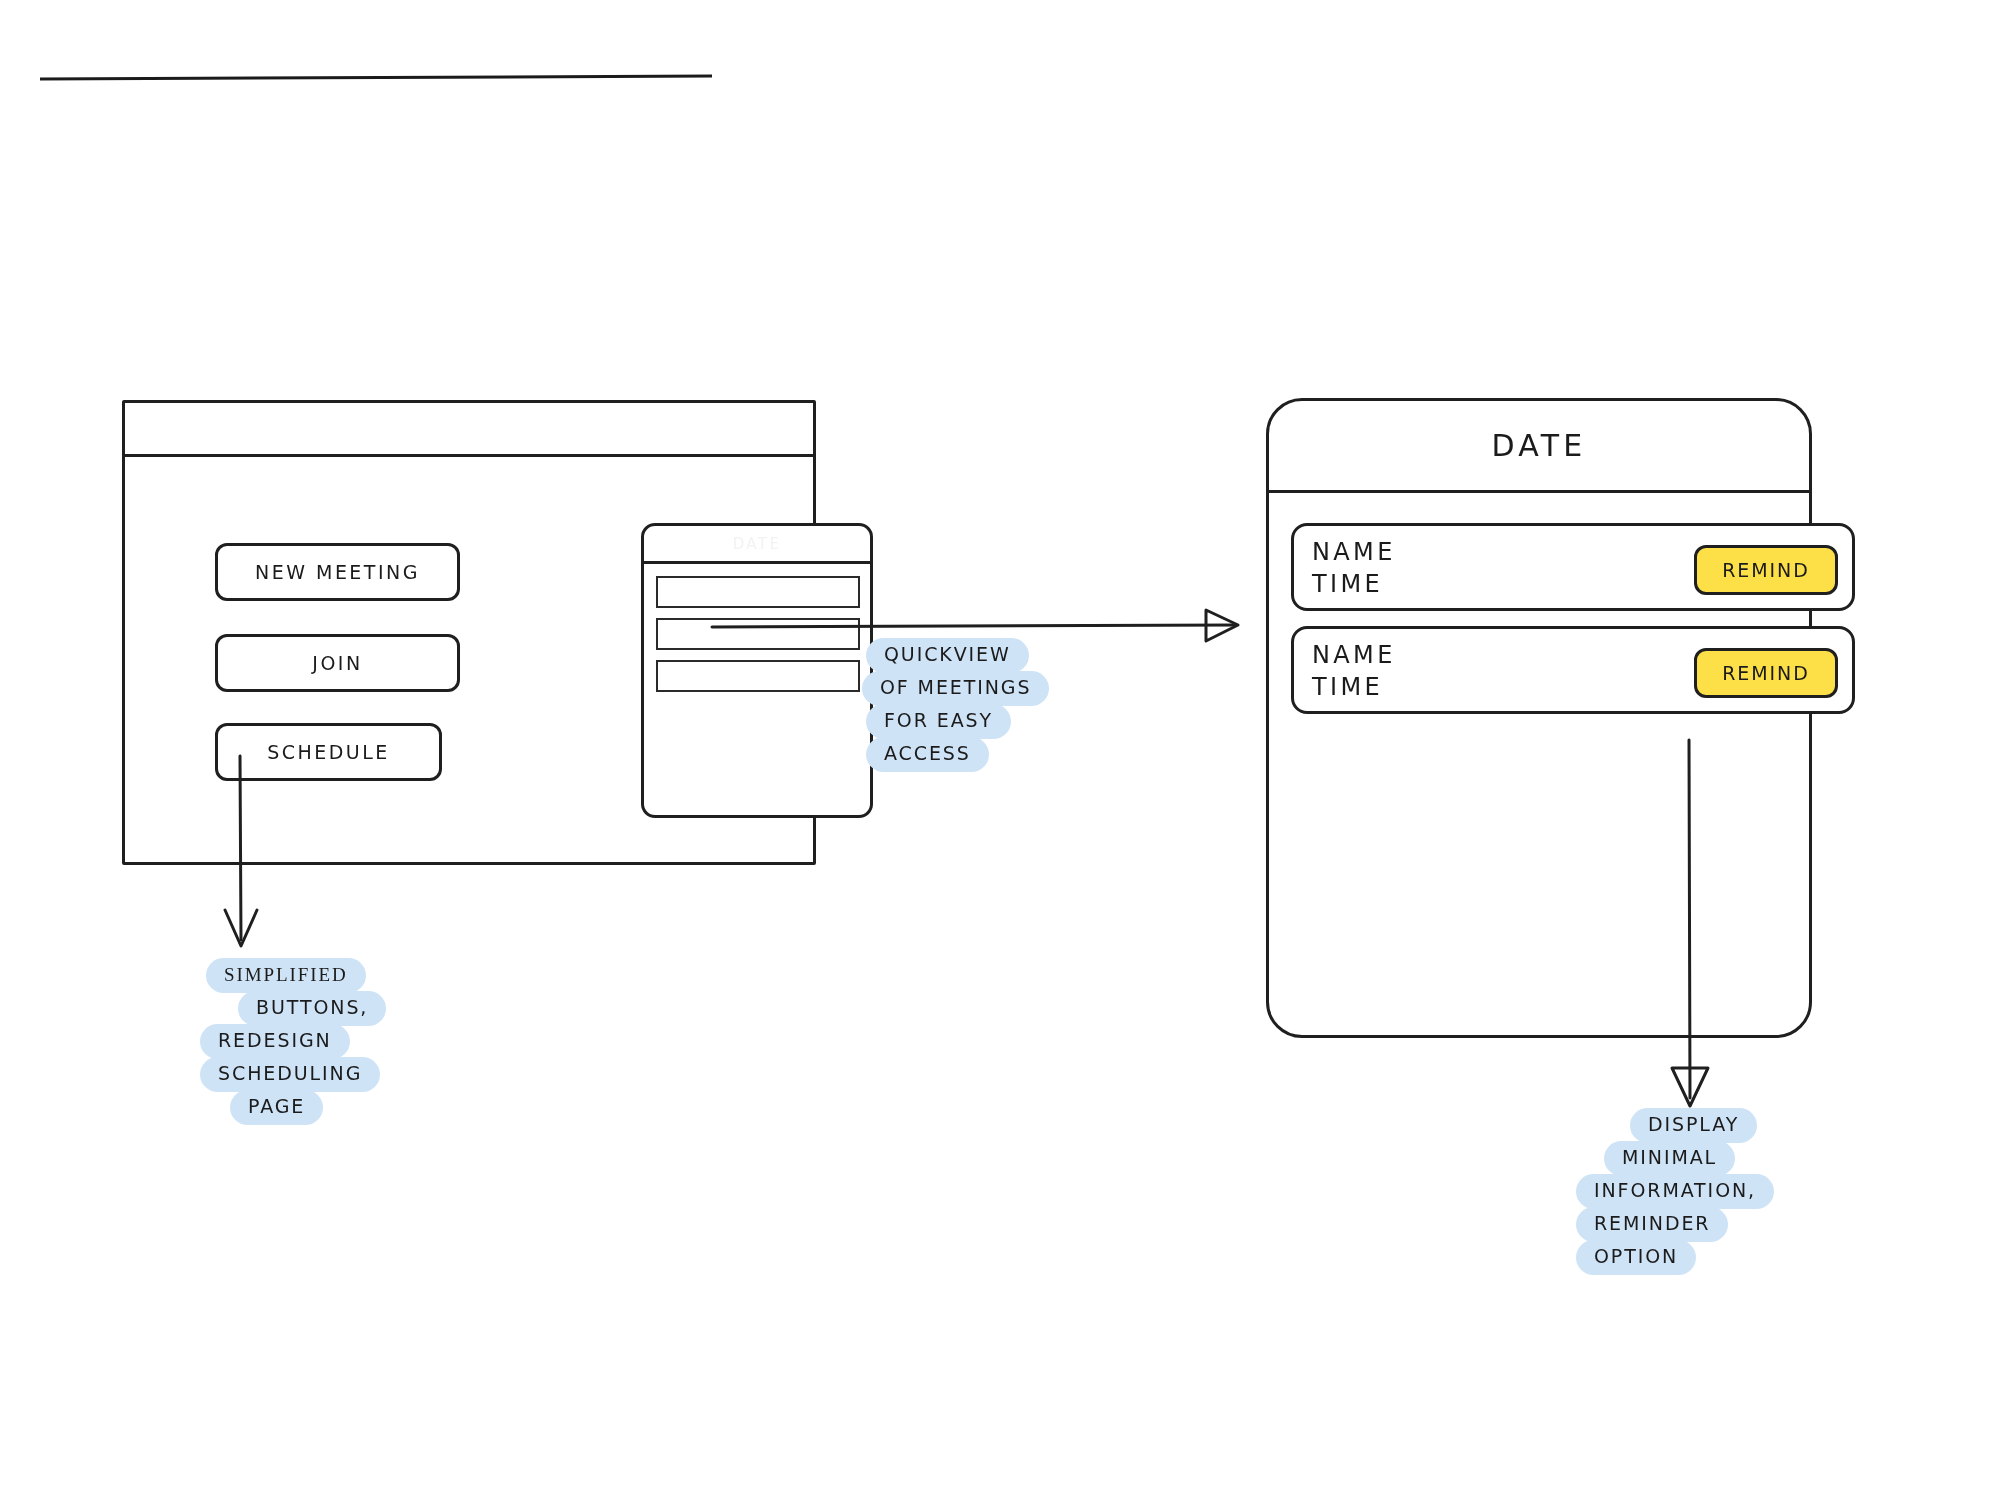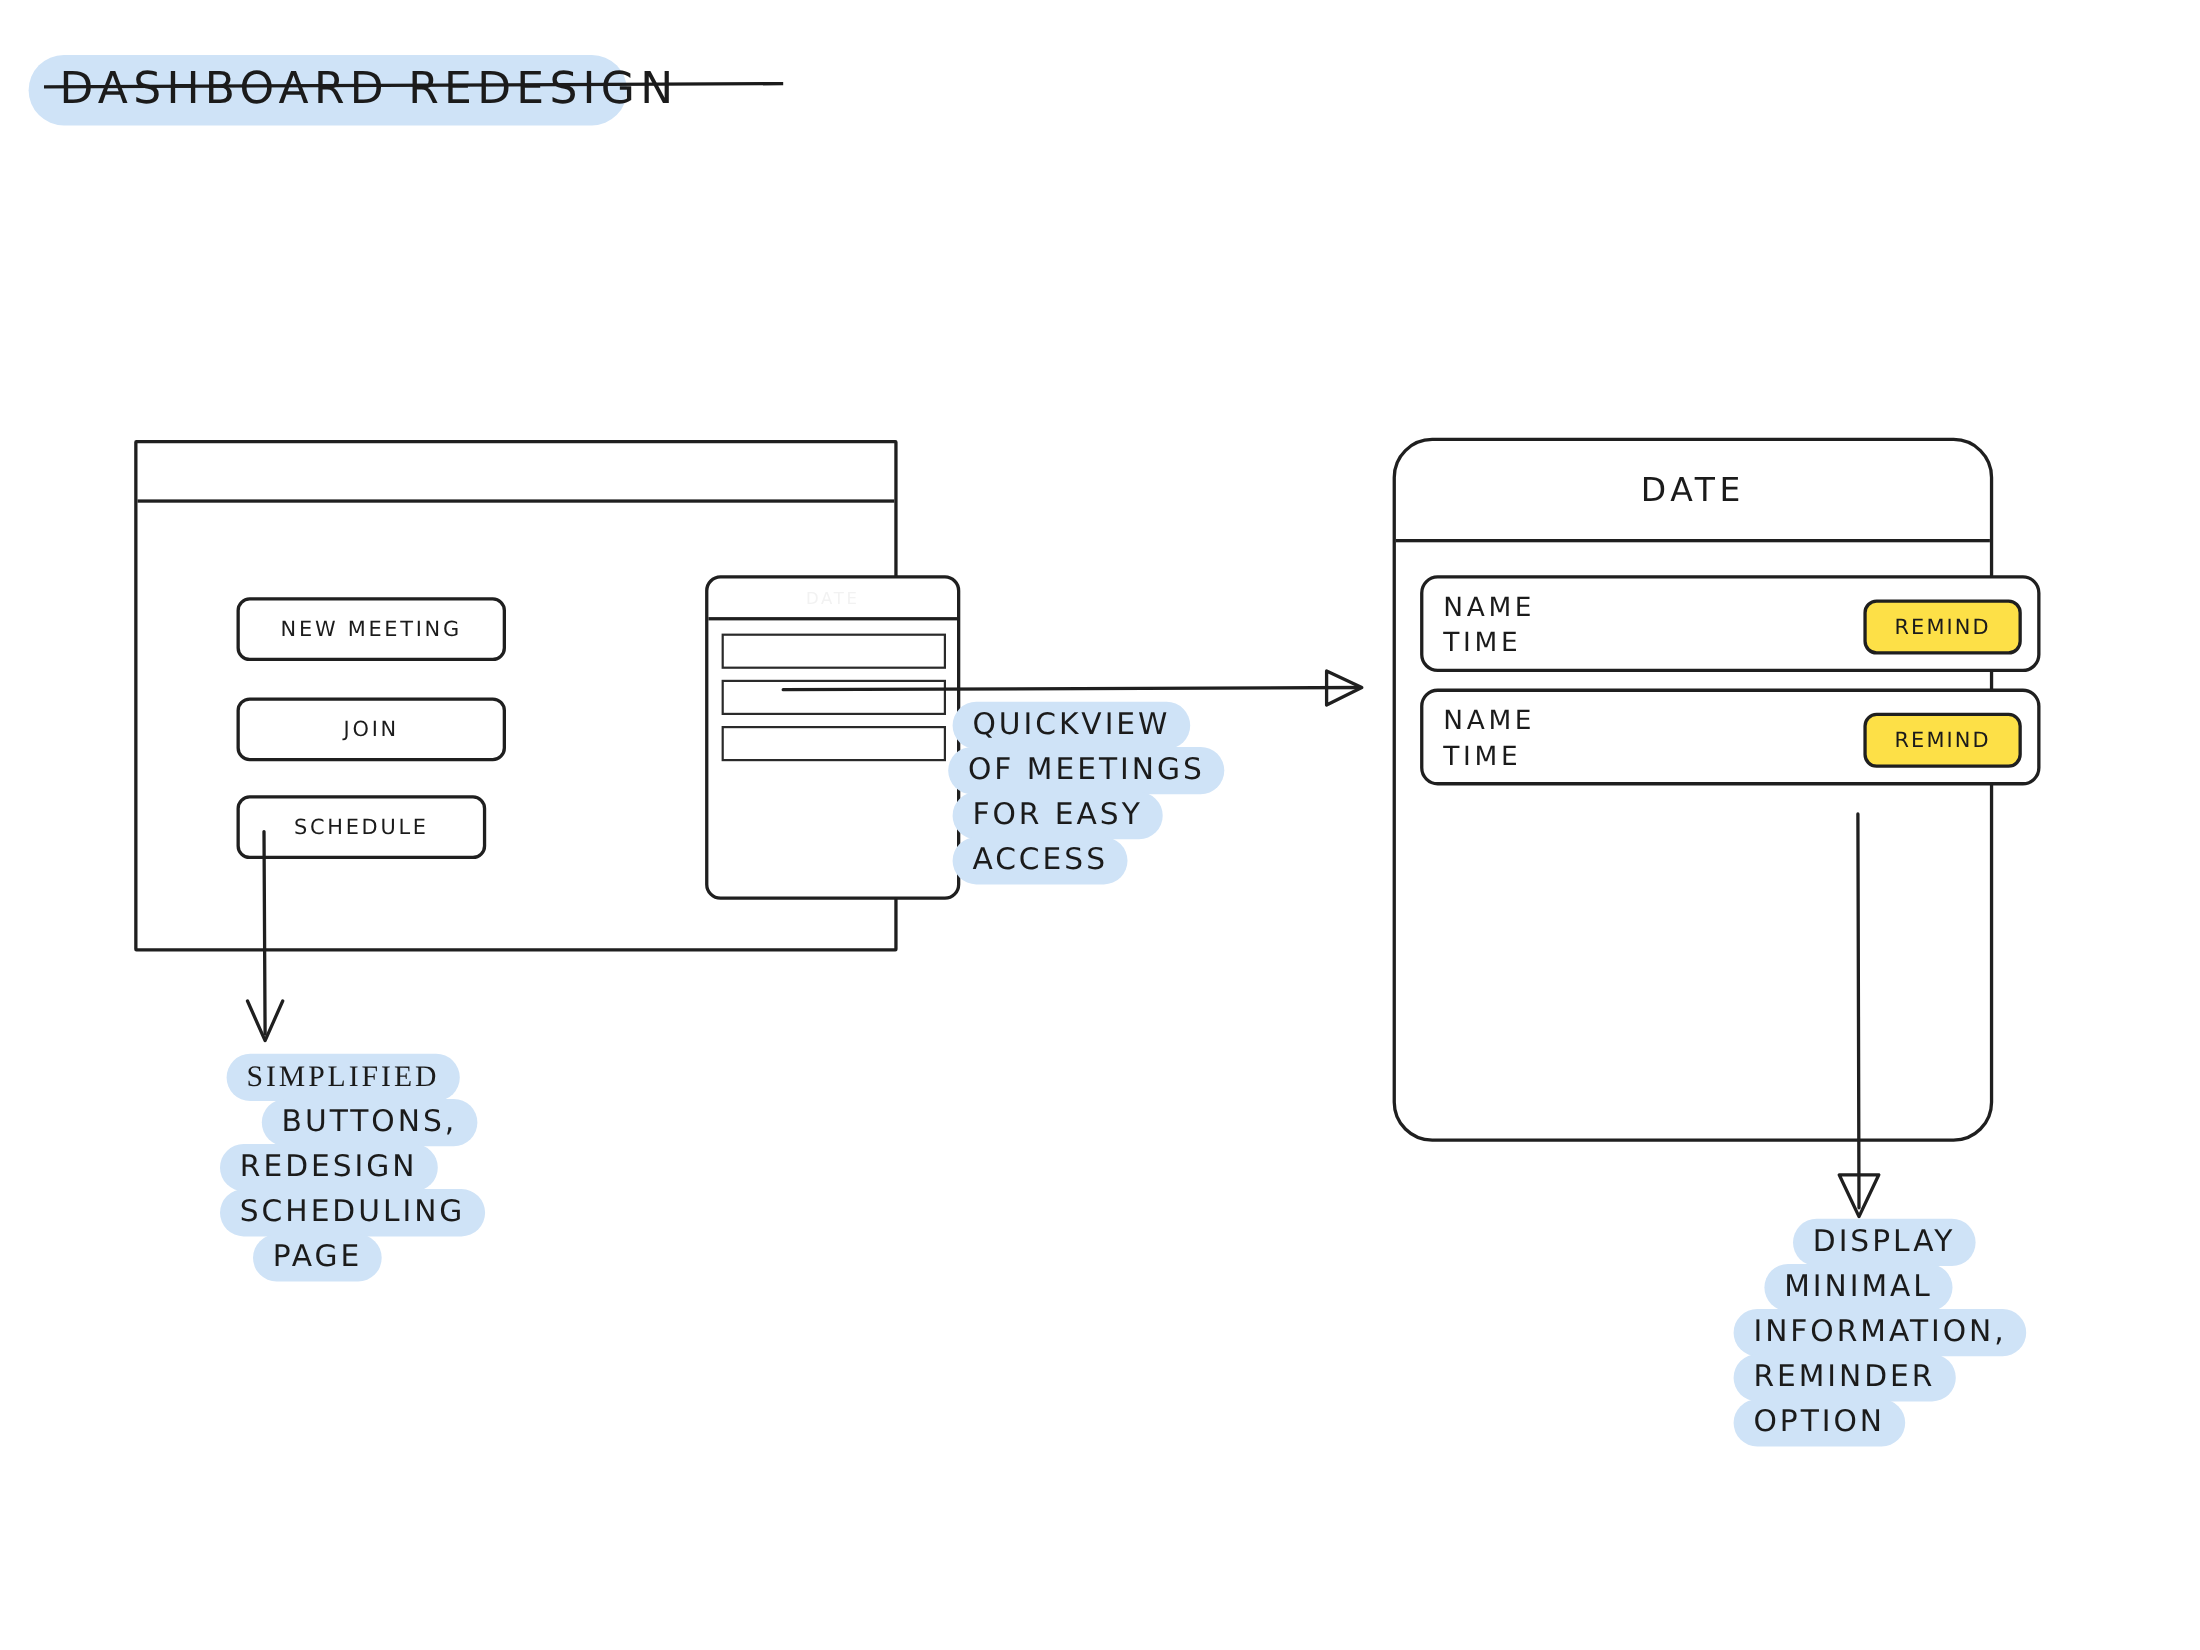--- a/index.html
+++ b/index.html
@@ -234,21 +234,21 @@
   }
 
   
   .note {
     position: absolute;
   }
   .note .line {
     position: relative;
     display: block;
     width: max-content;
-    font-size: 27px;
+    font-size: 19px;
     letter-spacing: 0.1em;
     line-height: 1.0;
     padding: 7px 18px 9px 18px;
     margin: -2px 0;
     color: #1b1b1b;
     text-transform: uppercase;
     white-space: nowrap;
     background: #cfe3f7;
     border-radius: 22px;
   }
@@ -271,24 +271,20 @@
   #note-display .line:nth-child(2) { margin-left: 28px; }
   #note-display .line:nth-child(3) { margin-left: 0px; }
   #note-display .line:nth-child(4) { margin-left: 0px; }
   #note-display .line:nth-child(5) { margin-left: 0px; }
 </style>
 </head>
 <body>
 
 <div id="canvas">
 
-  <div id="title-wrap">
-    <div id="title-hl"></div>
-    <span id="title-text" class="sketch-text">DASHBOARD  REDESIGN</span>
-  </div>
   <div id="title-underline"></div>
 
   <div id="desktop-window" class="frame">
 
     <div id="desktop-titlebar"></div>
 
     <div id="btn-new-meeting" class="btn-sketch">
       <span class="sketch-text">NEW MEETING</span>
     </div>
 

